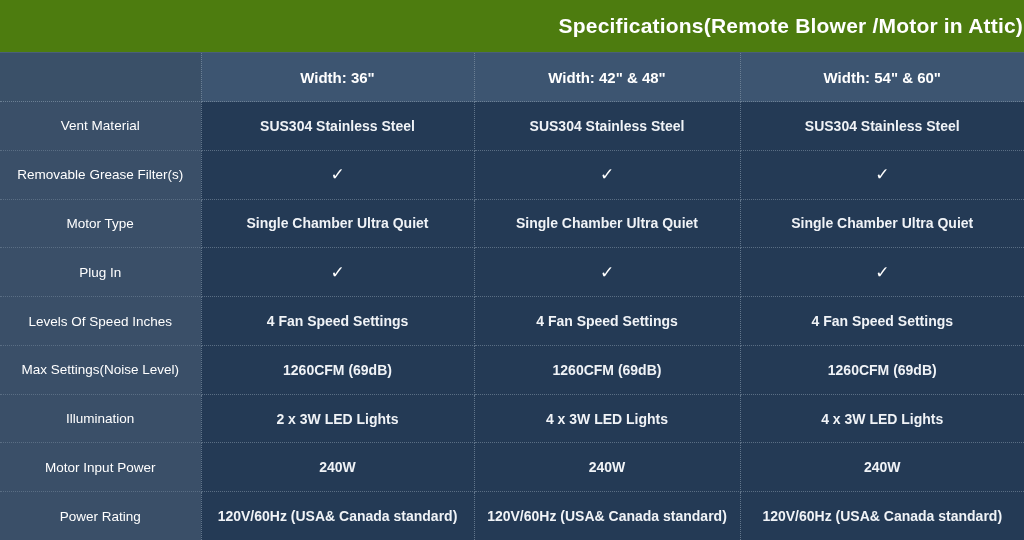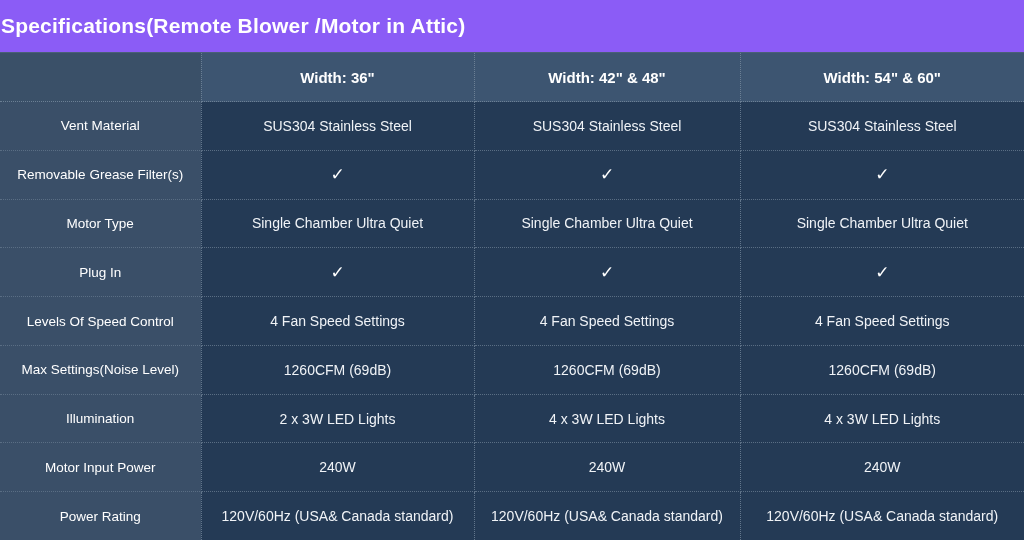--- a/index.html
+++ b/index.html
@@ -18,27 +18,27 @@
   .spec-table {
     width: 1024px;
     height: 540px;
     border-collapse: collapse;
     table-layout: fixed;
     background: #2e4660;
   }
 
   .title-cell {
     height: 50px;
-    text-align: left;
+    text-align: right;
     vertical-align: middle;
     font-size: 21px;
     font-weight: bold;
     letter-spacing: 0.2px;
     color: #ffffff;
-    background: #8b5cf6;
+    background: #4d7c0f;
     border-bottom: 1px solid #4a6076;
   }
 
   .head-row th {
     height: 46px;
     vertical-align: middle;
     text-align: center;
     font-size: 15px;
     font-weight: bold;
     color: #ffffff;
@@ -66,21 +66,21 @@
     background: #3a4f68;
     font-size: 13.5px;
     font-weight: normal;
     color: #ffffff;
     padding: 0 6px;
   }
 
   td.value-cell {
     background: #243a55;
     font-size: 14px;
-    font-weight: normal;
+    font-weight: bold;
     color: #f0f3f7;
     padding: 0 6px;
   }
 
   .check-mark {
     font-size: 17px;
     line-height: 1;
     color: #ffffff;
     display: inline-block;
   }
@@ -137,21 +137,21 @@
 
     <tr class="body-row">
       <td class="label-cell">Plug In</td>
       <td class="value-cell"><span class="check-mark">✓</span></td>
       <td class="value-cell"><span class="check-mark">✓</span></td>
       <td class="value-cell"><span class="check-mark">✓</span></td>
     </tr>
 
 
     <tr class="body-row">
-      <td class="label-cell">Levels Of Speed Control</td>
+      <td class="label-cell">Levels Of Speed Inches</td>
       <td class="value-cell">4 Fan Speed Settings</td>
       <td class="value-cell">4 Fan Speed Settings</td>
       <td class="value-cell">4 Fan Speed Settings</td>
     </tr>
 
     <tr class="body-row">
       <td class="label-cell">Max Settings(Noise Level)</td>
       <td class="value-cell">1260CFM (69dB)</td>
       <td class="value-cell">1260CFM (69dB)</td>
       <td class="value-cell">1260CFM (69dB)</td>

